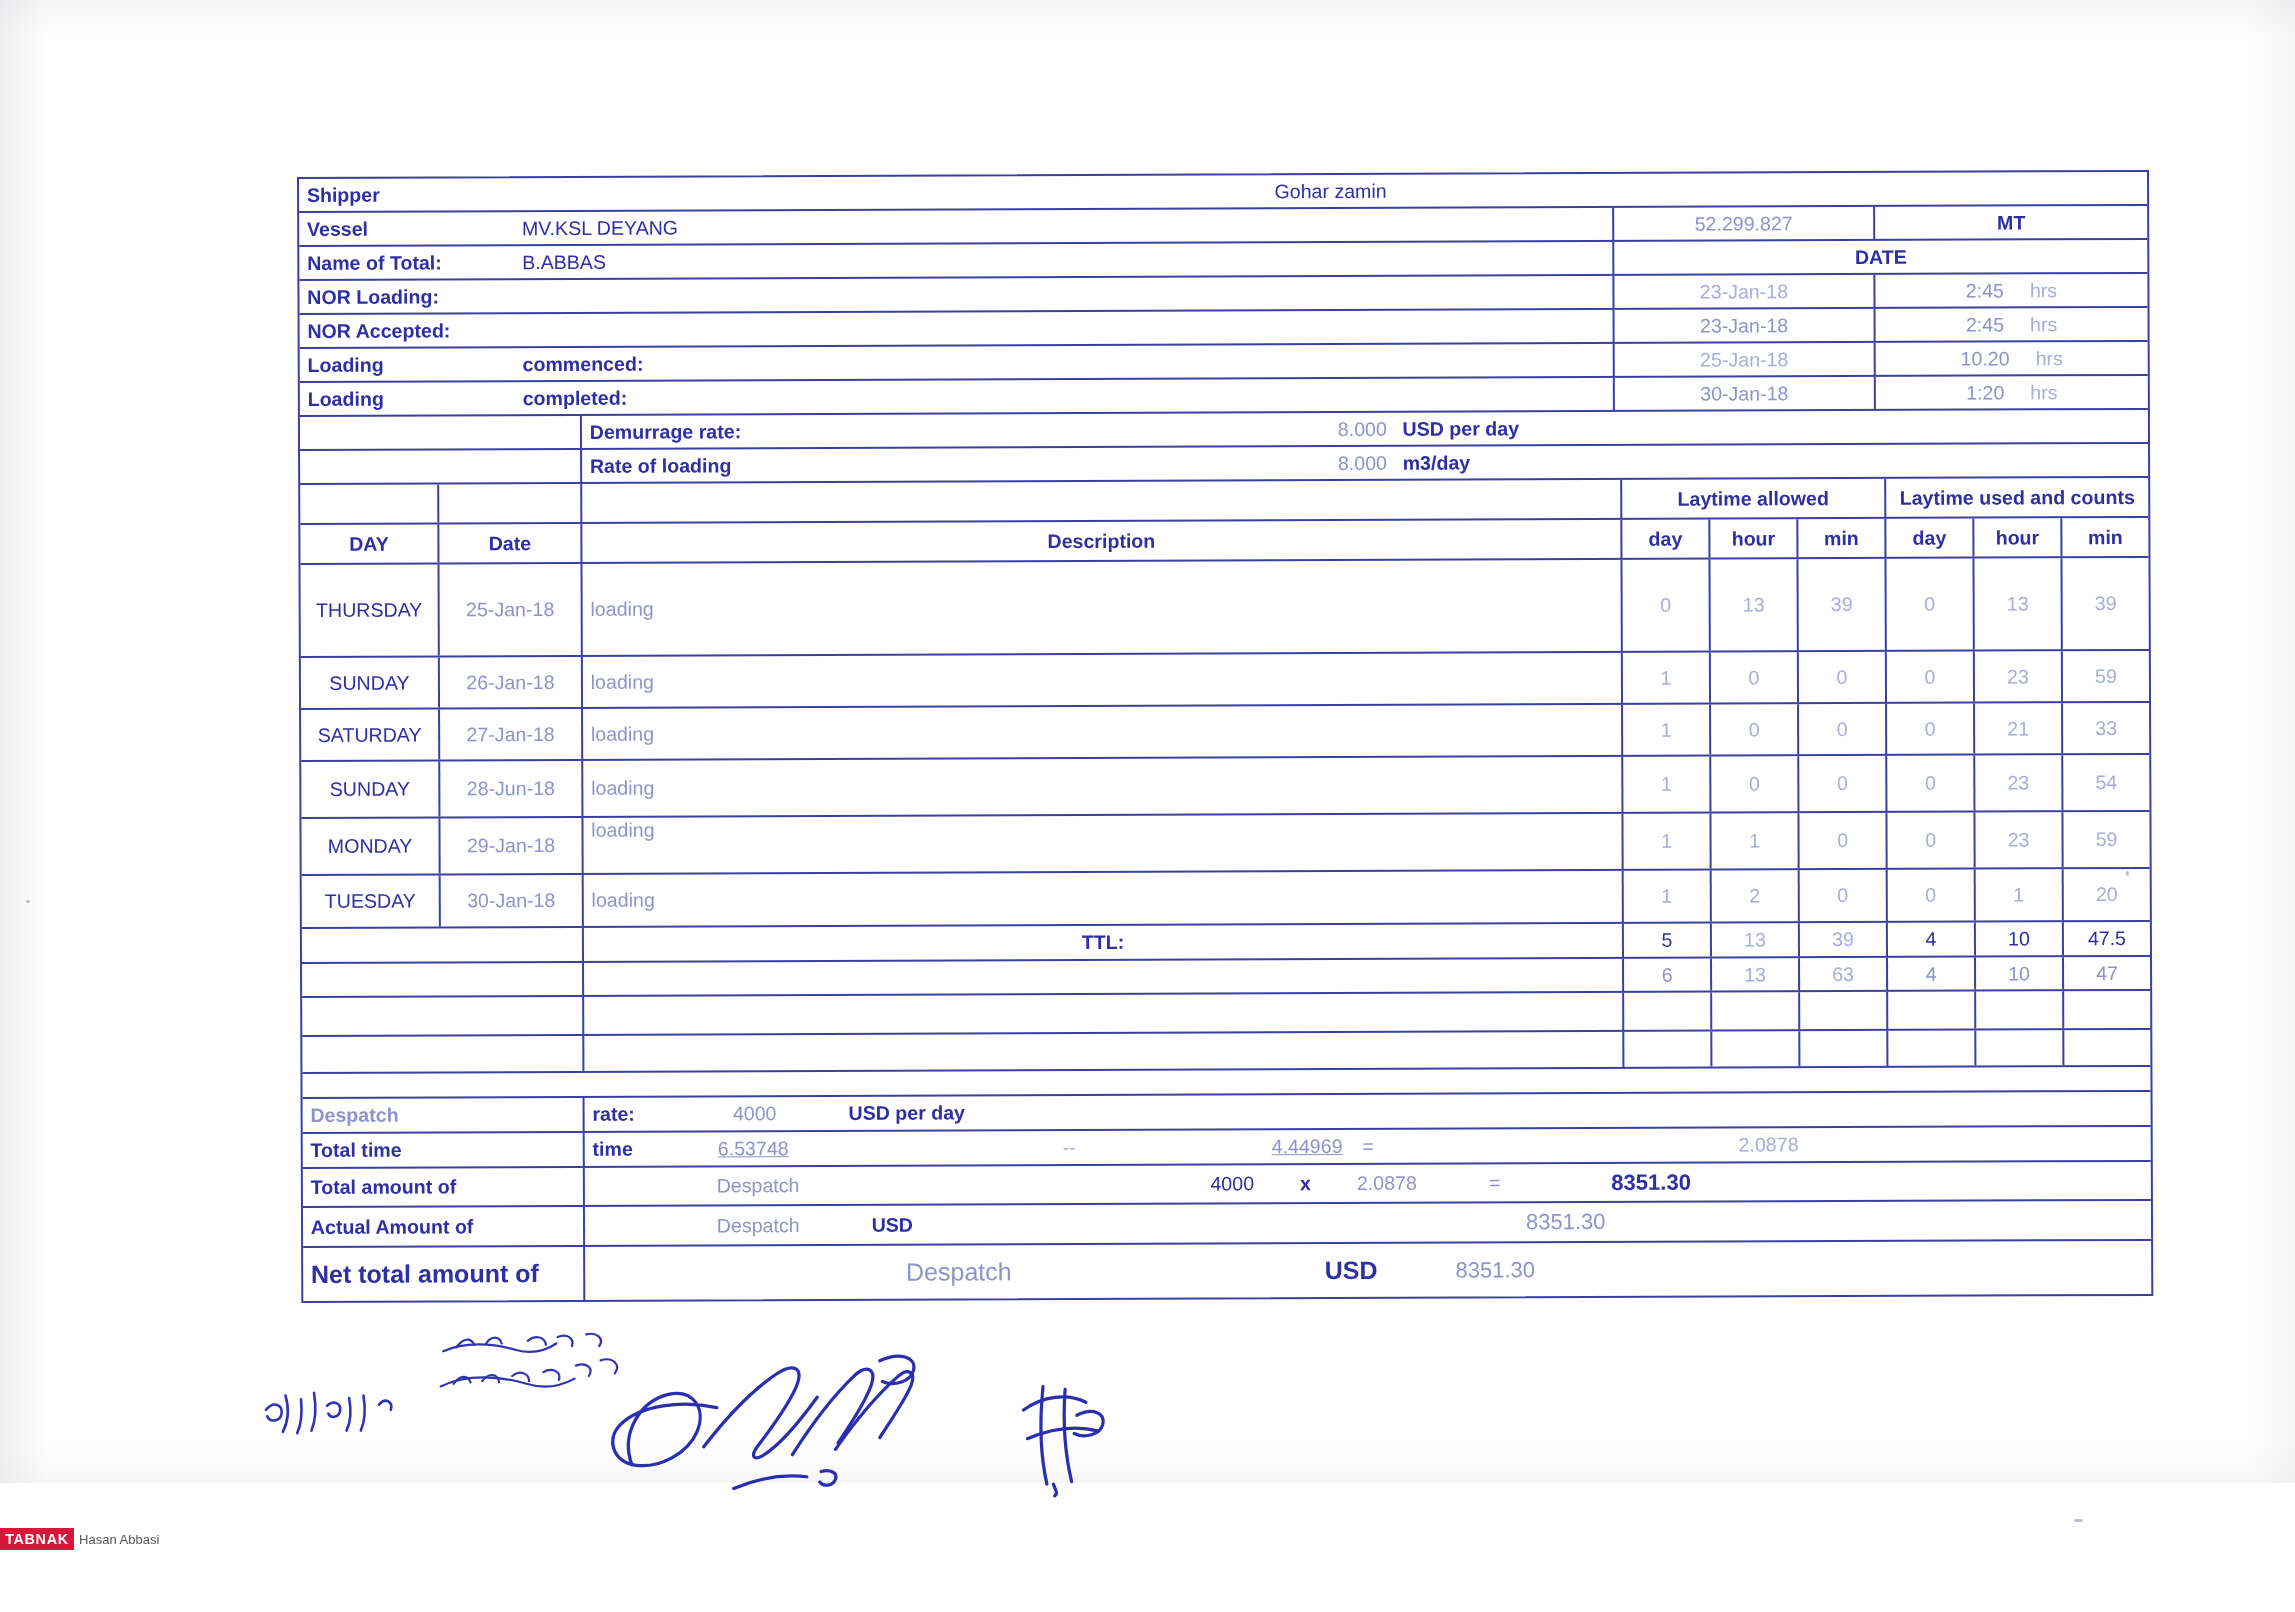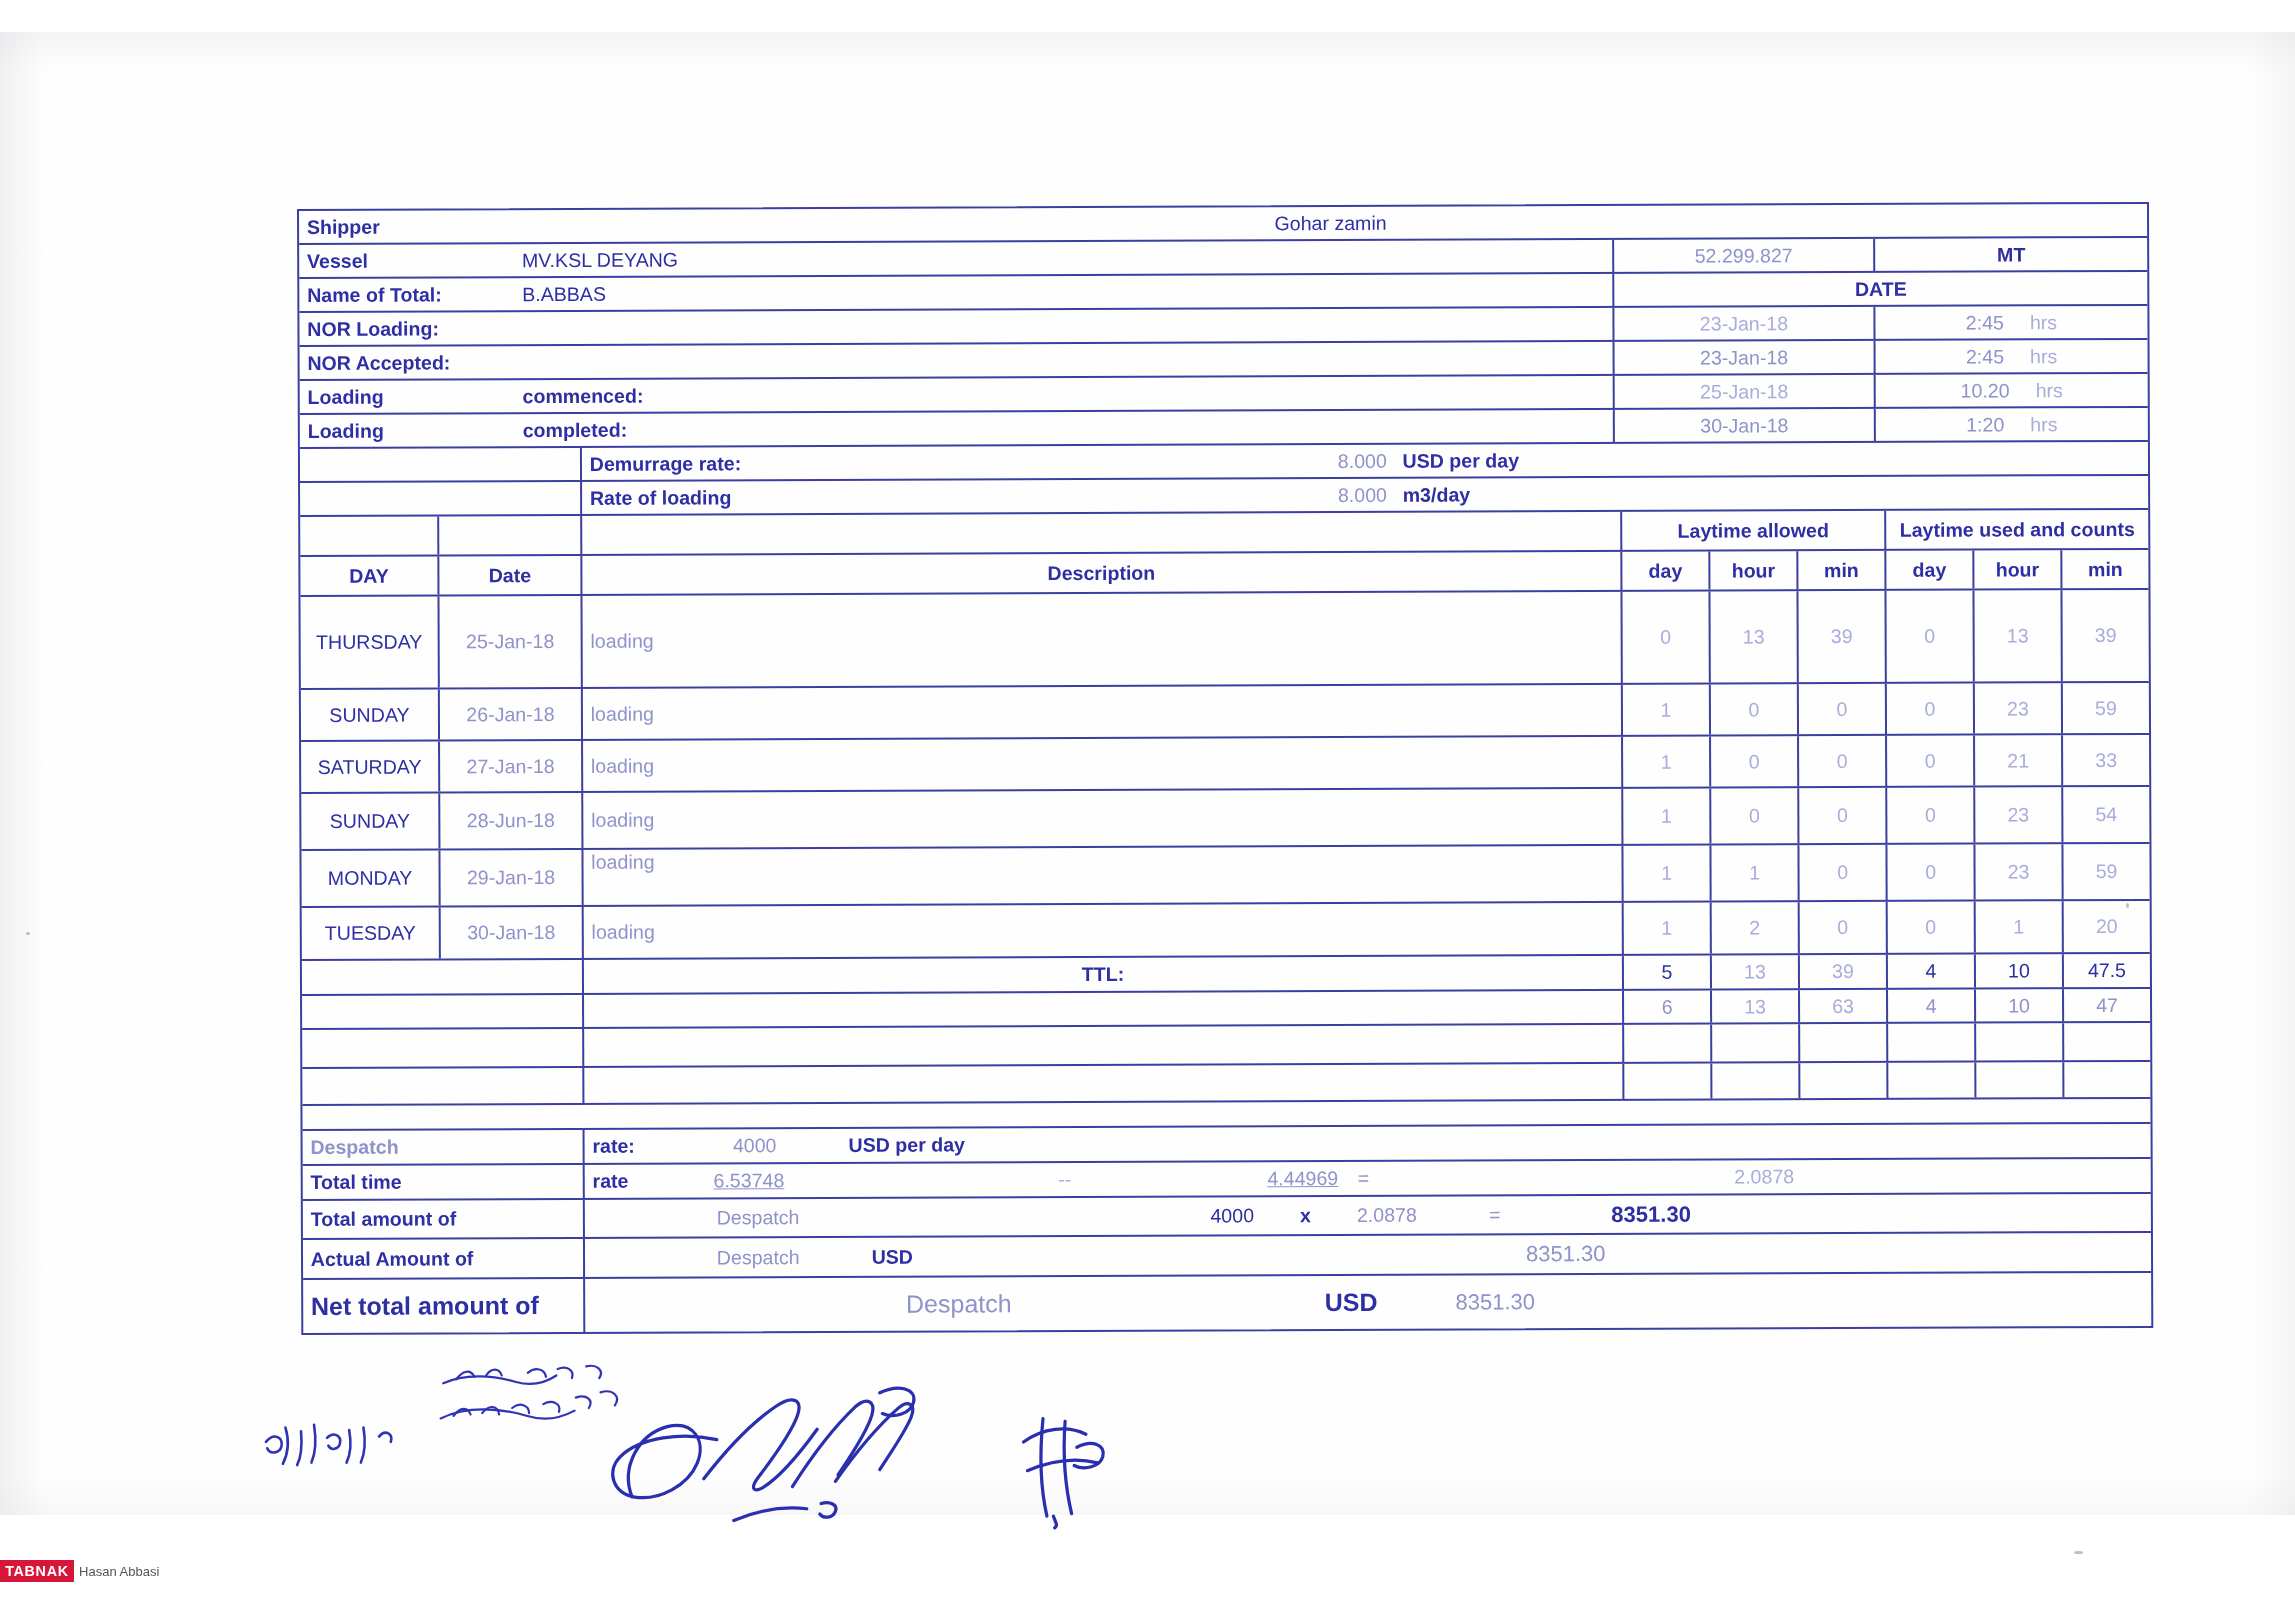--- a/index.html
+++ b/index.html
@@ -14,21 +14,20 @@
     font-family: "Liberation Sans", sans-serif;
     overflow: hidden;
   }
 
   
   .scan {
     position: absolute;
     left: 0; top: 0;
     width: 2295px; height: 1483px;
     background: #fefefe;
-    margin-top: 32px;
   }
   
   .scan::before {
     content: "";
     position: absolute;
     left: 0; top: 0; right: 0; bottom: 0;
     background:
       linear-gradient(to right, rgba(210,210,215,0.30) 0px, rgba(255,255,255,0) 46px),
       linear-gradient(to left, rgba(210,210,215,0.22) 0px, rgba(255,255,255,0) 46px),
       linear-gradient(to bottom, rgba(215,215,220,0.25) 0px, rgba(255,255,255,0) 39px),
@@ -377,21 +376,21 @@
       <div class="cell b-l4 bl">
         <span class="bold">rate:</span>
         <span class="faint" style="margin-left:98px;">4000</span>
         <span class="bold" style="margin-left:72px;">USD per day</span>
       </div>
     </div>
 
     <div class="row" style="height:35px;">
       <div class="cell b-l1 bold">Total time</div>
       <div class="cell bl" style="flex:1;">
-        <span class="bold">rate</span>
+        <span class="bold">time</span>
         <span class="faint" style="margin-left:85px;text-decoration:underline;">6.53748</span>
         <span class="faint2" style="margin-left:274px;">--</span>
         <span class="faint" style="margin-left:196px;text-decoration:underline;">4.44969</span>
         <span class="faint" style="margin-left:19.6px;">=</span>
         <span class="faint2" style="margin-left:365px;">2.0878</span>
       </div>
     </div>
 
     <div class="row" style="height:39px;">
       <div class="cell b-l1 bold">Total amount of</div>

